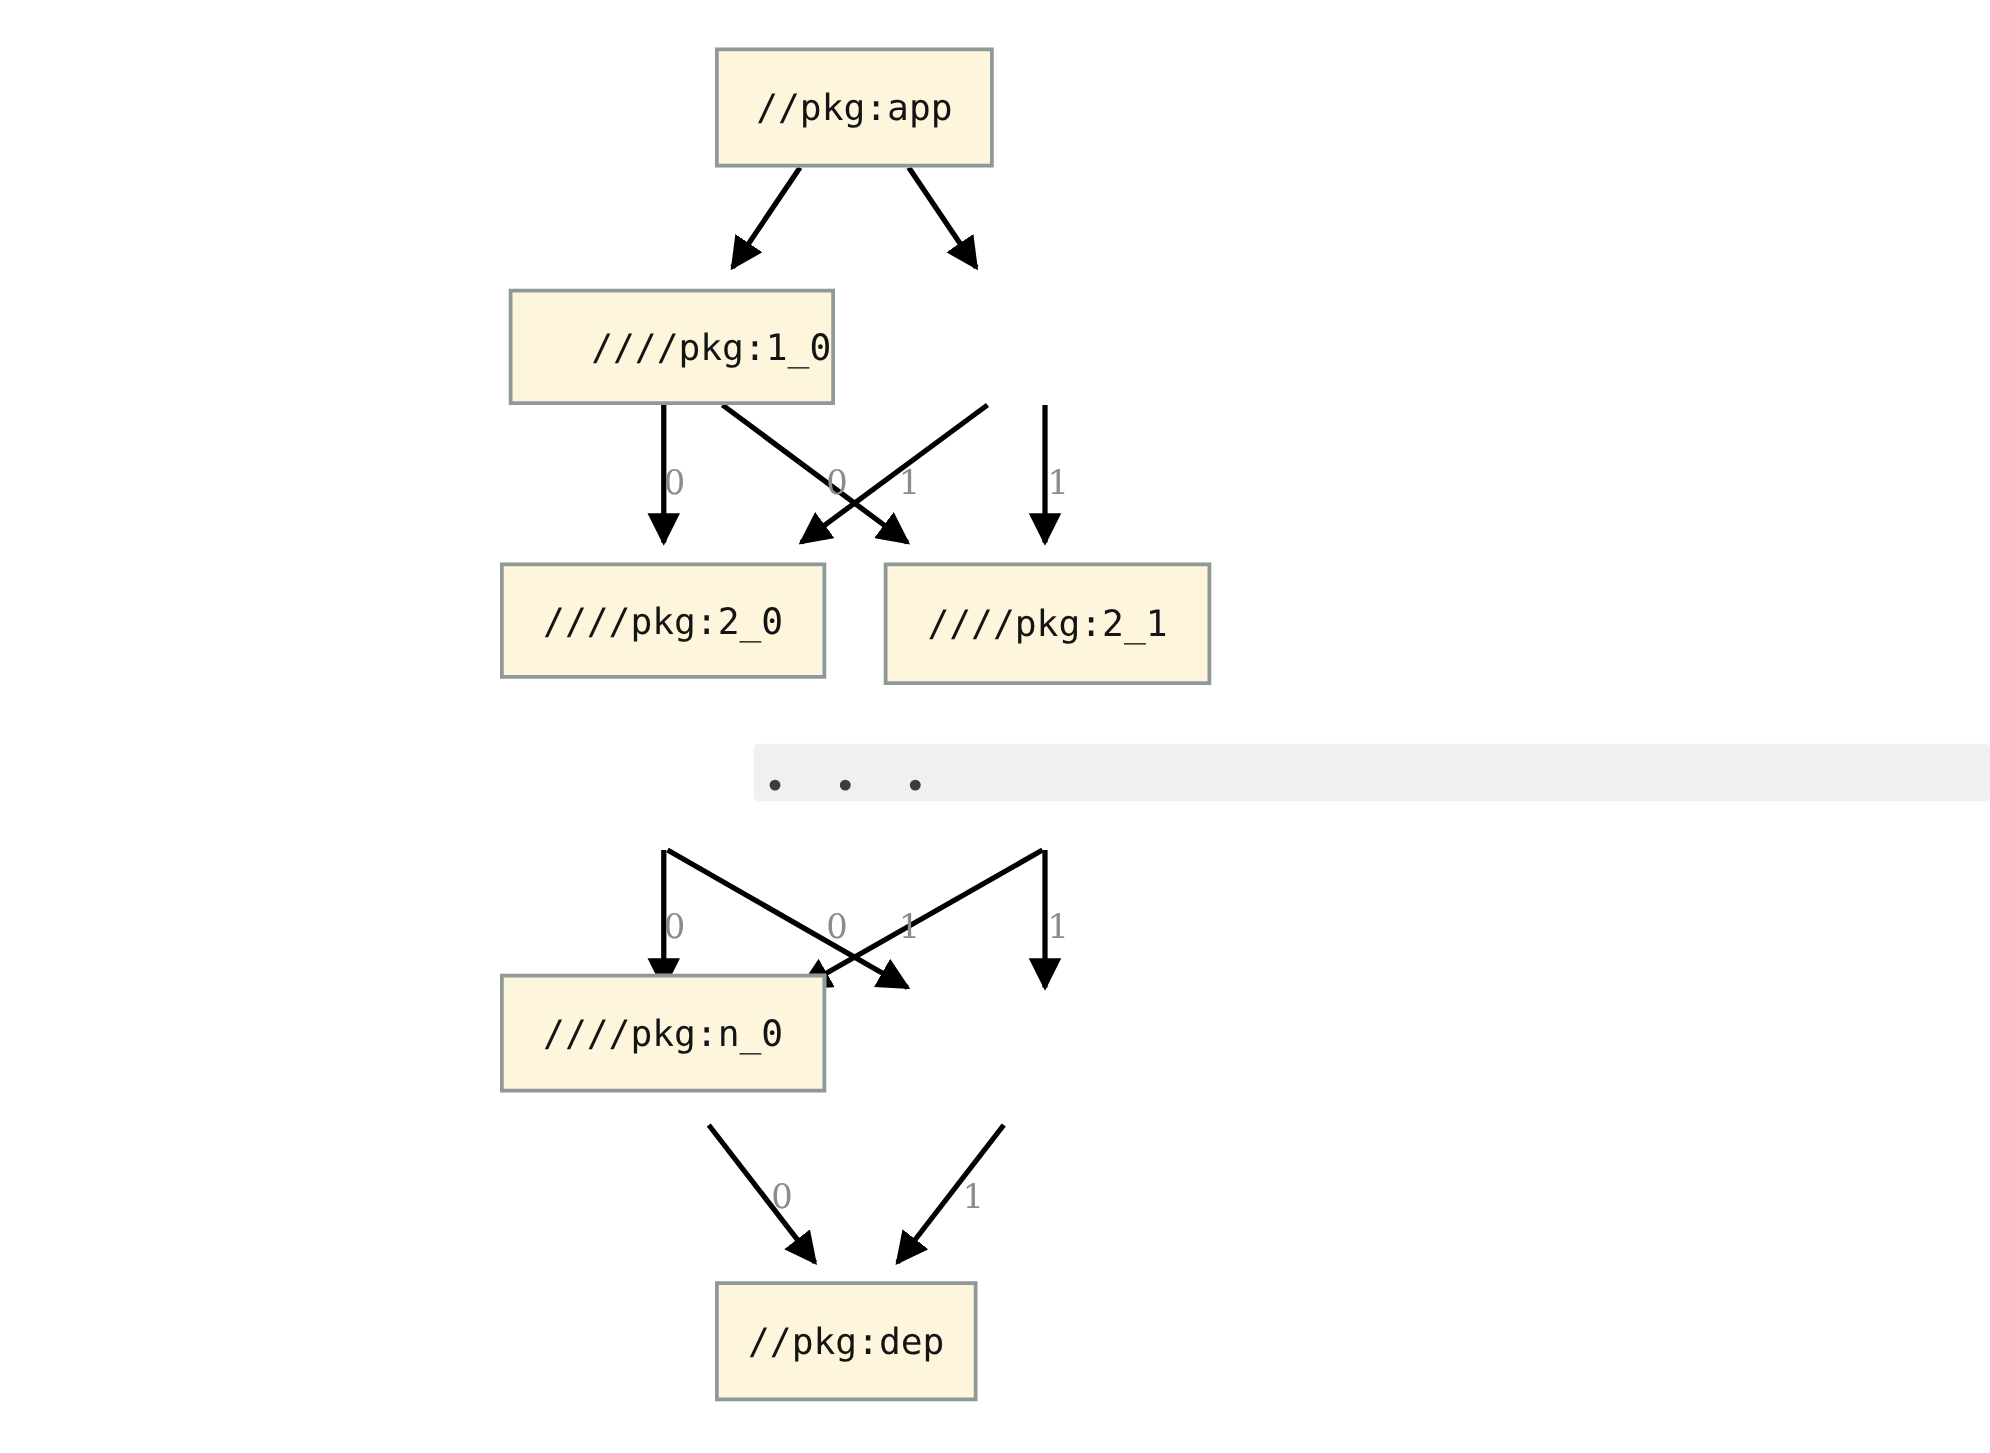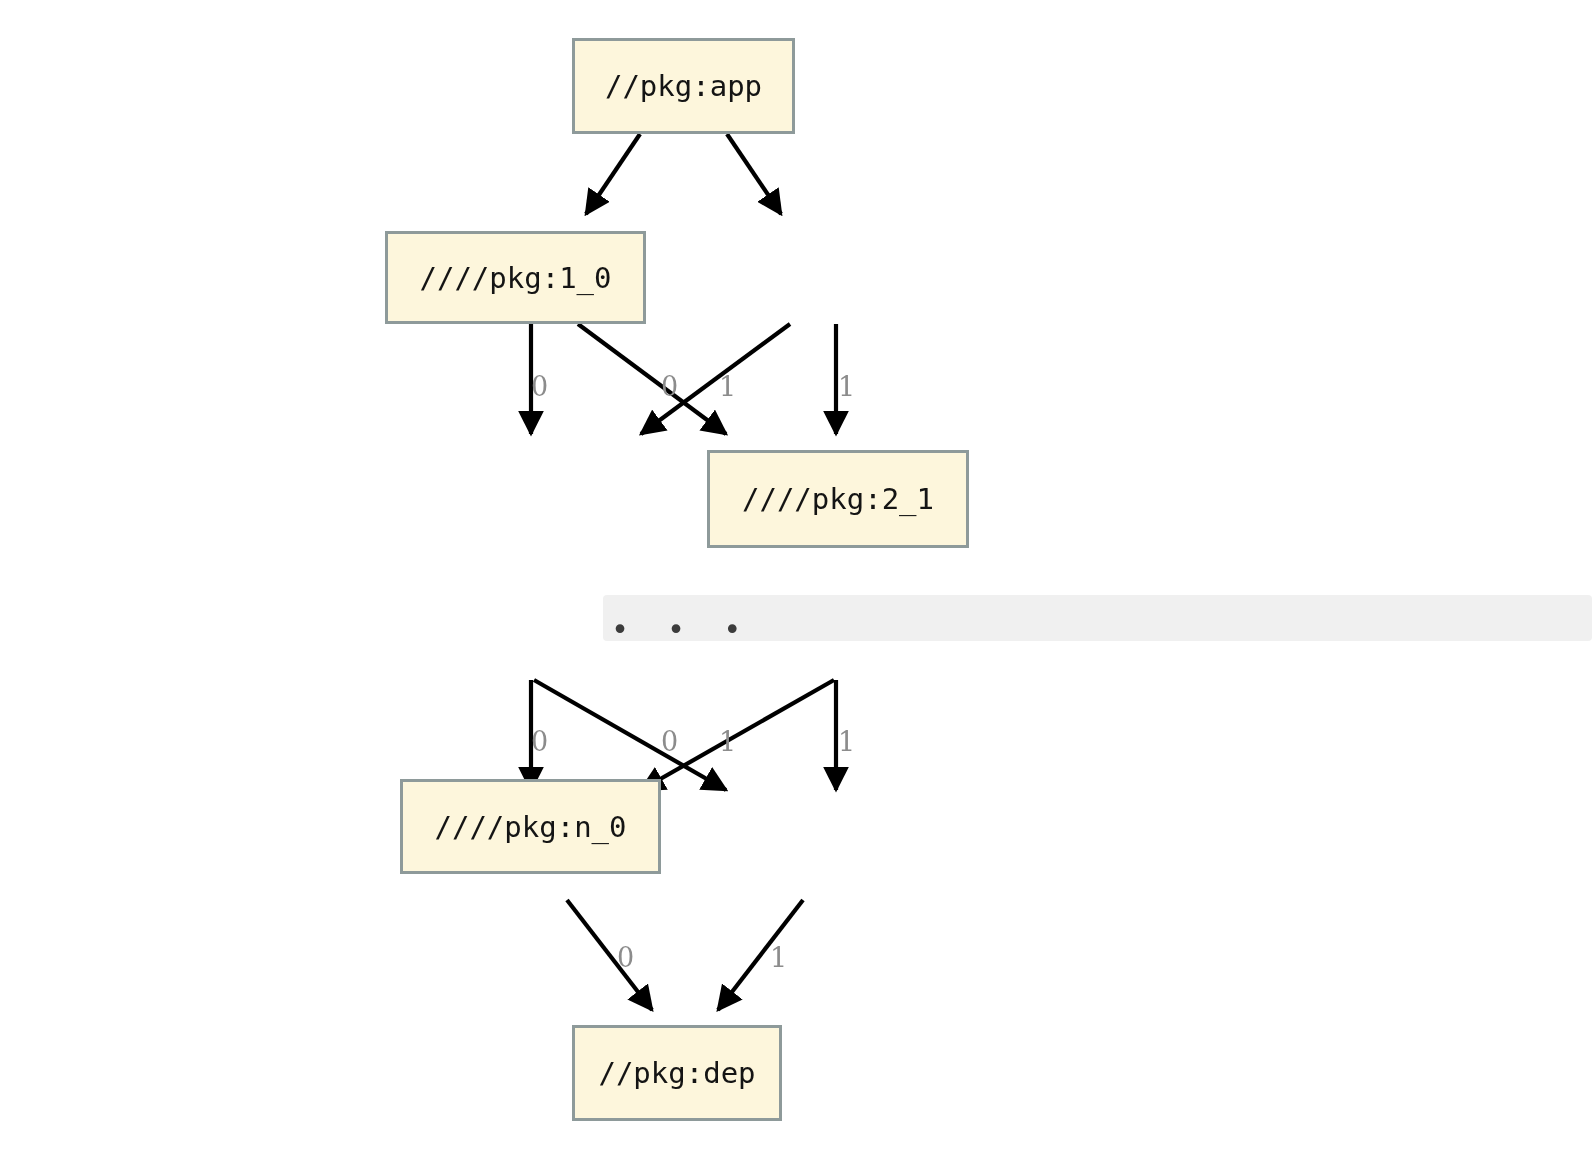--- a/index.html
+++ b/index.html
@@ -123,25 +123,28 @@
 
     <g>
       <path d="M 803 900 L 718 1010" stroke="#000000" stroke-width="4.2" fill="none" marker-end="url(#arrow)"></path>
     </g>
   </svg>
 
   <div class="node-box" style="left:572px; top:38px; width:223px; height:96px;">
     <span class="node-label">//pkg:app</span>
   </div>
 
-  <div class="node-box" style="left:385px; top:231px; width:261px; height:93px;">
+  <div class="node-box" style="left:407px; top:231px; width:261px; height:93px;justify-content:flex-end;">
     <span class="node-label">////pkg:1_0</span>
   </div>
 
 
+  <div class="node-box" style="left:400px; top:450px; width:261px; height:93px;">
+    <span class="node-label">////pkg:2_0</span>
+  </div>
 
   <div class="node-box" style="left:707px; top:450px; width:262px; height:98px;">
     <span class="node-label">////pkg:2_1</span>
   </div>
 
   <div class="node-box" style="left:400px; top:779px; width:261px; height:95px;">
     <span class="node-label">////pkg:n_0</span>
   </div>
 
 

